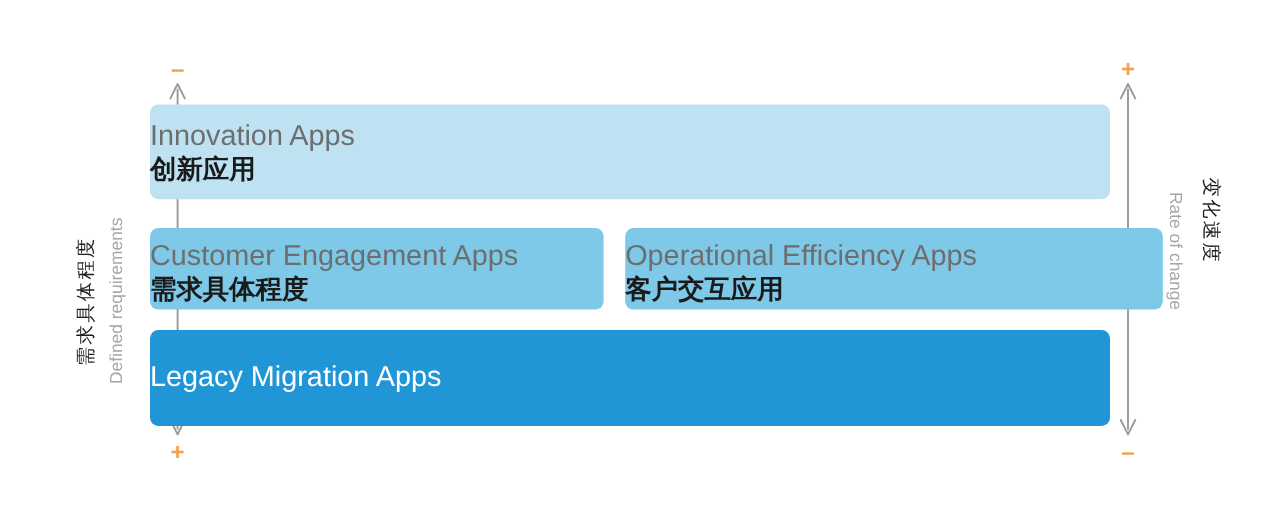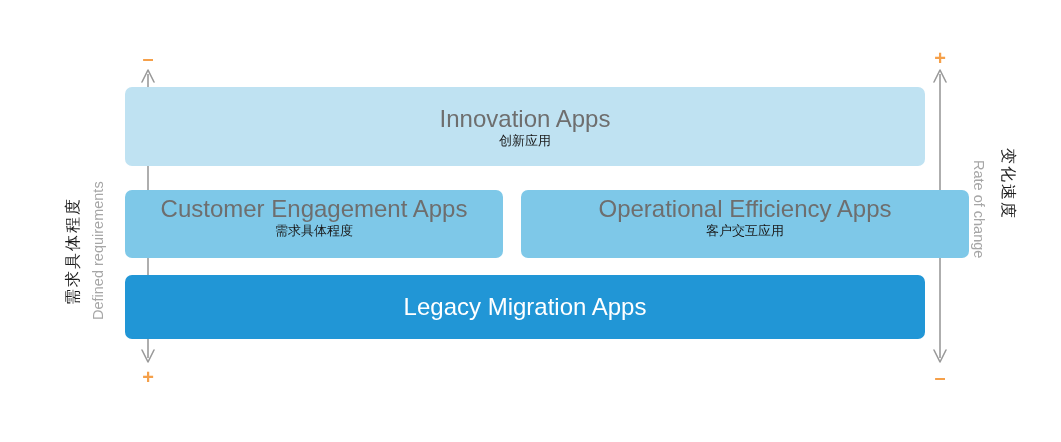--- a/index.html
+++ b/index.html
@@ -77,36 +77,36 @@
   .axis-right .label-cn { left: 92px; top: 148px; }
   .axis-right .label-en { left: 62px; top: 160px; }
 
   
   .box {
     position: absolute;
     border-radius: 7px;
     box-sizing: border-box;
     display: flex;
     flex-direction: column;
-    align-items: center;
     justify-content: center;
   }
   .box-title {
     font-size: 24px;
     font-weight: 400;
     line-height: 1.05;
     color: #6e6e6e;
     white-space: nowrap;
   }
   .box-sub {
-    font-size: 13px;
+    font-size: 22px;
     line-height: 1.05;
     color: #1a1a1a;
     white-space: nowrap;
     margin-top: 3px;
+    font-weight: bold;
   }
 
   .box-innovation {
     left: 125px;
     top: 87px;
     width: 800px;
     height: 79px;
     background: #bfe2f2;
   }
   .box-customer {
@@ -120,28 +120,28 @@
     left: 521px;
     top: 190px;
     width: 448px;
     height: 68px;
     background: #7ec8e8;
   }
   .box-legacy {
     left: 125px;
     top: 275px;
     width: 800px;
-    height: 64px;
+    height: 80px;
     background: #2196d6;
   }
   .box-legacy .box-title { color: #ffffff; }
   .box-legacy .box-sub   { color: #111111; }
 
   
-  .box-customer, .box-operational { justify-content: flex-end; padding-bottom: 20px; }
+  .box-customer, .box-operational { justify-content: flex-end; padding-bottom: 6px; }
 </style>
 </head>
 <body>
 
 <div id="canvas">
 
   <div class="axis axis-left">
     <div class="sign sign-top">–</div>
 
     <div class="arrow-line">

